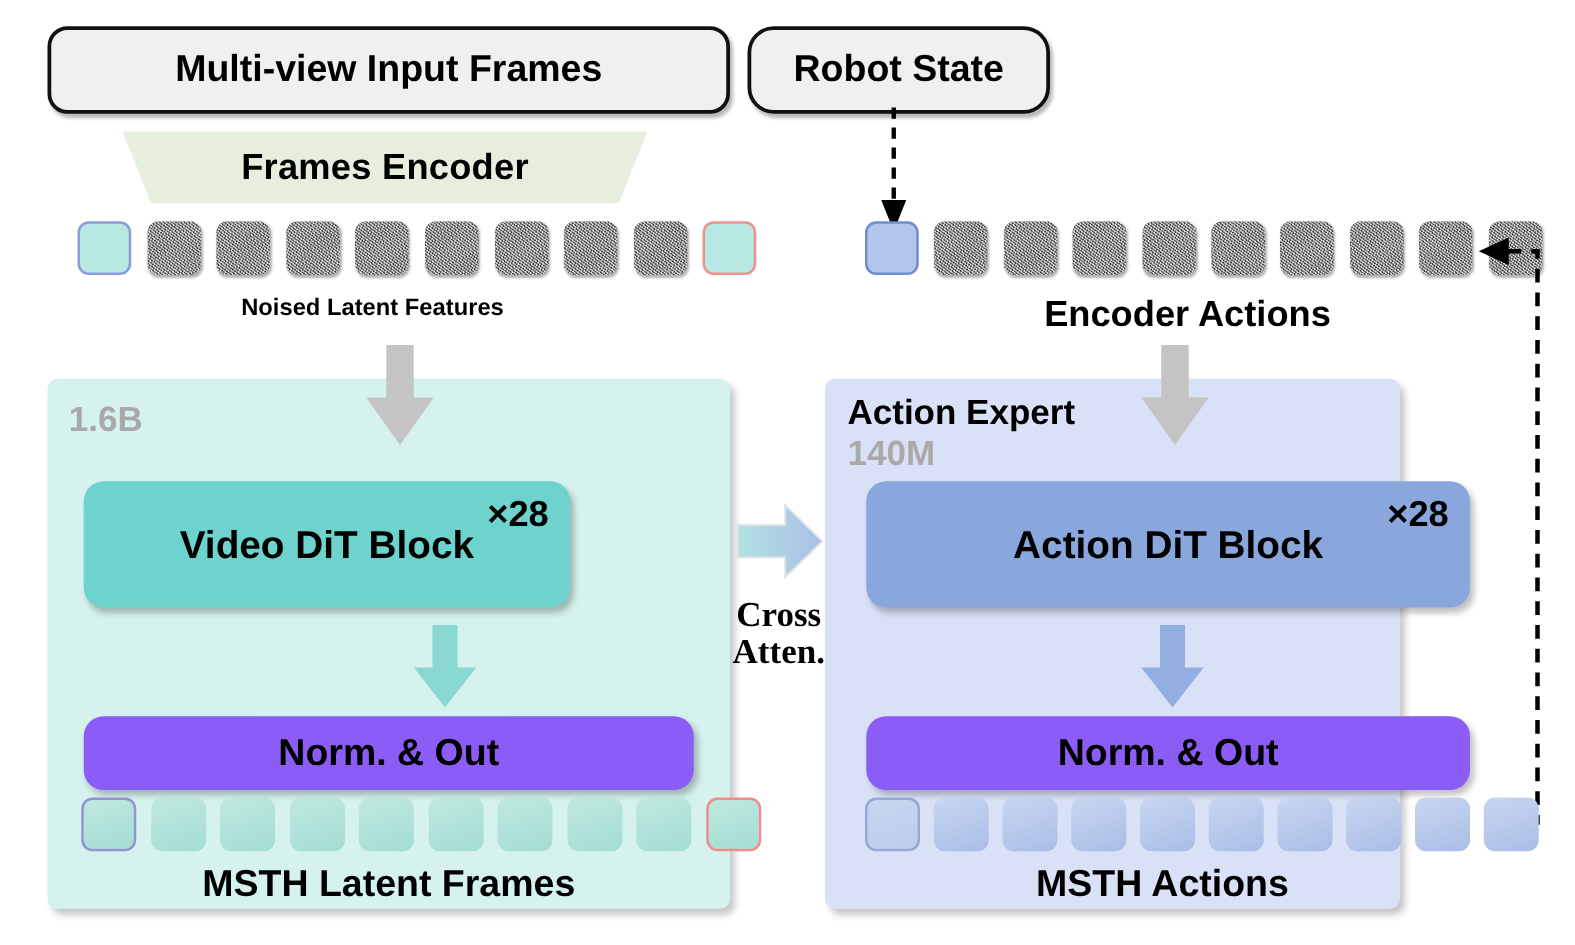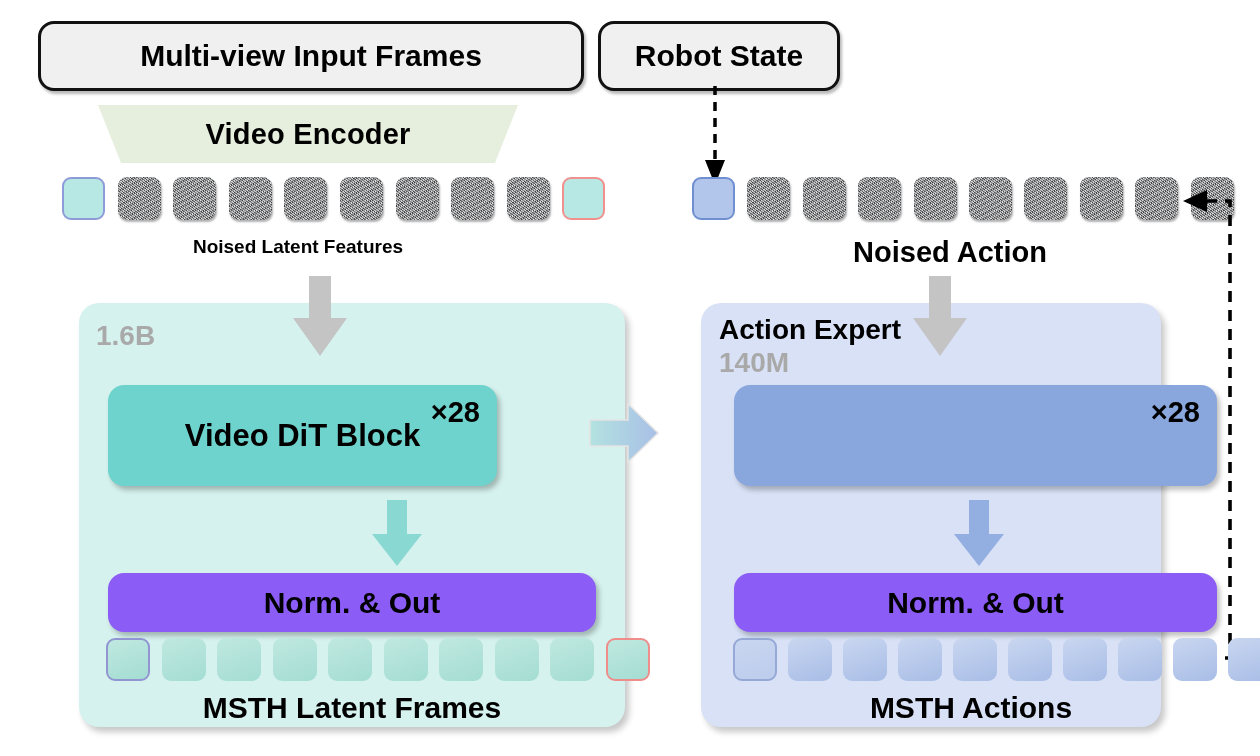--- a/index.html
+++ b/index.html
@@ -103,23 +103,22 @@
     text-align: center;
   }
   .caption-plain {
     font-weight: bold;
     color: #000000;
     text-align: center;
   }
 
   
   .panel {
-    border-radius: 20px;
+    border-radius: 8px;
     box-shadow: 4px 5px 6px rgba(0,0,0,0.22);
-    margin-left: 41px;
   }
   .panel-video { background: #d6f2ee; }
   .panel-action { background: #d8e1f6; }
 
   .panel-tag-gray {
     position: absolute;
     color: #a9a9a9;
     font-weight: bold;
   }
   .panel-tag-dark {
@@ -165,27 +164,27 @@
 </style>
 </head>
 <body>
 
 <div id="canvas">
 
   <div class="abs input-box" style="left:38px; top:21px; width:540px; height:64px; font-size:30px;">
     <span>Multi-view Input Frames</span>
   </div>
 
-  <div class="abs input-box" style="left:598px; top:21px; width:236px; height:64px; font-size:30px;">
+  <div class="abs input-box" style="left:598px; top:21px; width:236px; height:64px; font-size:30px;border-radius:21px;">
     <span>Robot State</span>
   </div>
 
   <div class="abs encoder-wrap" style="left:98px; top:105px; width:420px; height:58px;">
     <div class="encoder-shape"></div>
-    <div class="encoder-label" style="font-size:29px;">Video Encoder</div>
+    <div class="encoder-label" style="font-size:29px;">Frames Encoder</div>
   </div>
 
   <svg class="abs" style="left:690px; top:84px; width:50px; height:106px;">
     <line x1="25" y1="2" x2="25" y2="80" stroke="#000" stroke-width="3.5" stroke-dasharray="9,7"></line>
     <polygon points="25,101 15,76 35,76" fill="#000000"></polygon>
   </svg>
 
   <div class="abs token-row" style="left:62px; top:177px; gap:12.6px;">
     <div class="tok tok-cyan-blueborder" style="width:43px;height:43px;"></div>
     <div class="tok tok-noise" style="width:43px;height:43px;"></div>
@@ -207,21 +206,21 @@
     <div class="tok tok-noise" style="width:43px;height:43px;"></div>
     <div class="tok tok-noise" style="width:43px;height:43px;"></div>
     <div class="tok tok-noise" style="width:43px;height:43px;"></div>
     <div class="tok tok-noise" style="width:43px;height:43px;"></div>
     <div class="tok tok-noise" style="width:43px;height:43px;"></div>
     <div class="tok tok-noise" style="width:43px;height:43px;"></div>
     <div class="tok tok-noise" style="width:43px;height:43px;"></div>
     <div class="tok tok-noise" style="width:43px;height:43px;"></div>
   </div>
 
-  <div class="abs caption-bold" style="left:690px; top:236px; width:520px; font-size:29px;">Noised Action</div>
+  <div class="abs caption-bold" style="left:690px; top:236px; width:520px; font-size:29px;">Encoder Actions</div>
 
   <svg class="abs" style="left:1150px; top:185px; width:110px; height:480px;">
     <polyline points="75,473 80,473 80,16 55,16" fill="none" stroke="#000000" stroke-width="3.6" stroke-dasharray="11,8"></polyline>
     <polygon points="33,16 57,5 57,27" fill="#000000"></polygon>
   </svg>
 
   <div class="abs panel panel-video" style="left:38px; top:303px; width:546px; height:424px;">
     <div class="panel-tag-gray" style="left:17px; top:17px; font-size:28px;">1.6B</div>
 
     <div class="inner-block block-video" style="position:absolute; left:29px; top:82px; width:389px; height:101px;">
@@ -255,20 +254,21 @@
 
   <svg class="abs" style="left:290px; top:276px; width:60px; height:84px;">
     <polygon points="19,0 41,0 41,42 57,42 30,80 3,42 19,42" fill="#c4c4c4"></polygon>
   </svg>
 
   <div class="abs panel panel-action" style="left:660px; top:303px; width:460px; height:424px;">
     <div class="panel-tag-dark" style="left:18px; top:11px; font-size:28px;">Action Expert</div>
     <div class="panel-tag-gray" style="left:18px; top:44px; font-size:28px;">140M</div>
 
     <div class="inner-block block-action" style="position:absolute; left:33px; top:82px; width:483px; height:101px;">
+      <span class="block-title" style="font-size:31px;">Action DiT Block</span>
       <span class="times-label" style="right:17px; top:11px; font-size:29px;">×28</span>
     </div>
 
     <svg class="arrow-down" style="left:250px; top:197px; width:56px; height:72px;">
       <polygon points="18,0 38,0 38,34 53,34 28,66 3,34 18,34" fill="#93aee0"></polygon>
     </svg>
 
     <div class="inner-block block-norm" style="position:absolute; left:33px; top:270px; width:483px; height:59px;">
       <span class="block-title" style="font-size:30px;">Norm. &amp; Out</span>
     </div>
@@ -296,14 +296,18 @@
   <svg class="abs" style="left:588px; top:400px; width:72px; height:66px;">
     <defs>
       <linearGradient id="caGrad" x1="0" y1="0" x2="1" y2="0">
         <stop offset="0%" stop-color="#b3e2e0"></stop>
         <stop offset="100%" stop-color="#a8bfe6"></stop>
       </linearGradient>
     </defs>
     <polygon points="2,20 40,20 40,4 70,33 40,62 40,46 2,46" fill="url(#caGrad)" stroke="#e4e4e4" stroke-width="1.5"></polygon>
   </svg>
 
+  <div class="cross-label" style="left:578px; top:478px; width:90px; font-size:28px;">
+    <div>Cross</div>
+    <div>Atten.</div>
+  </div>
 
 </div>
 
 </body></html>

